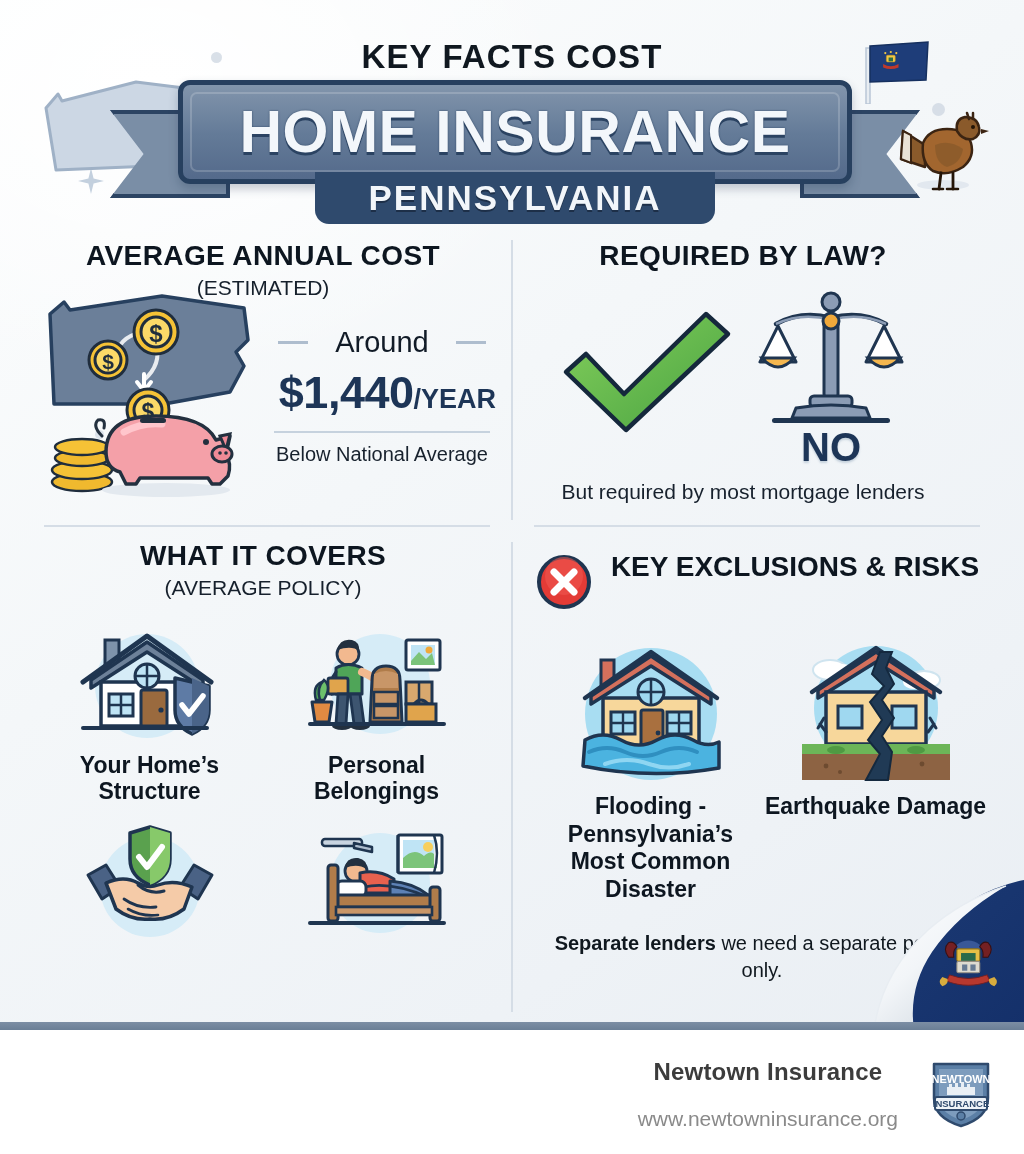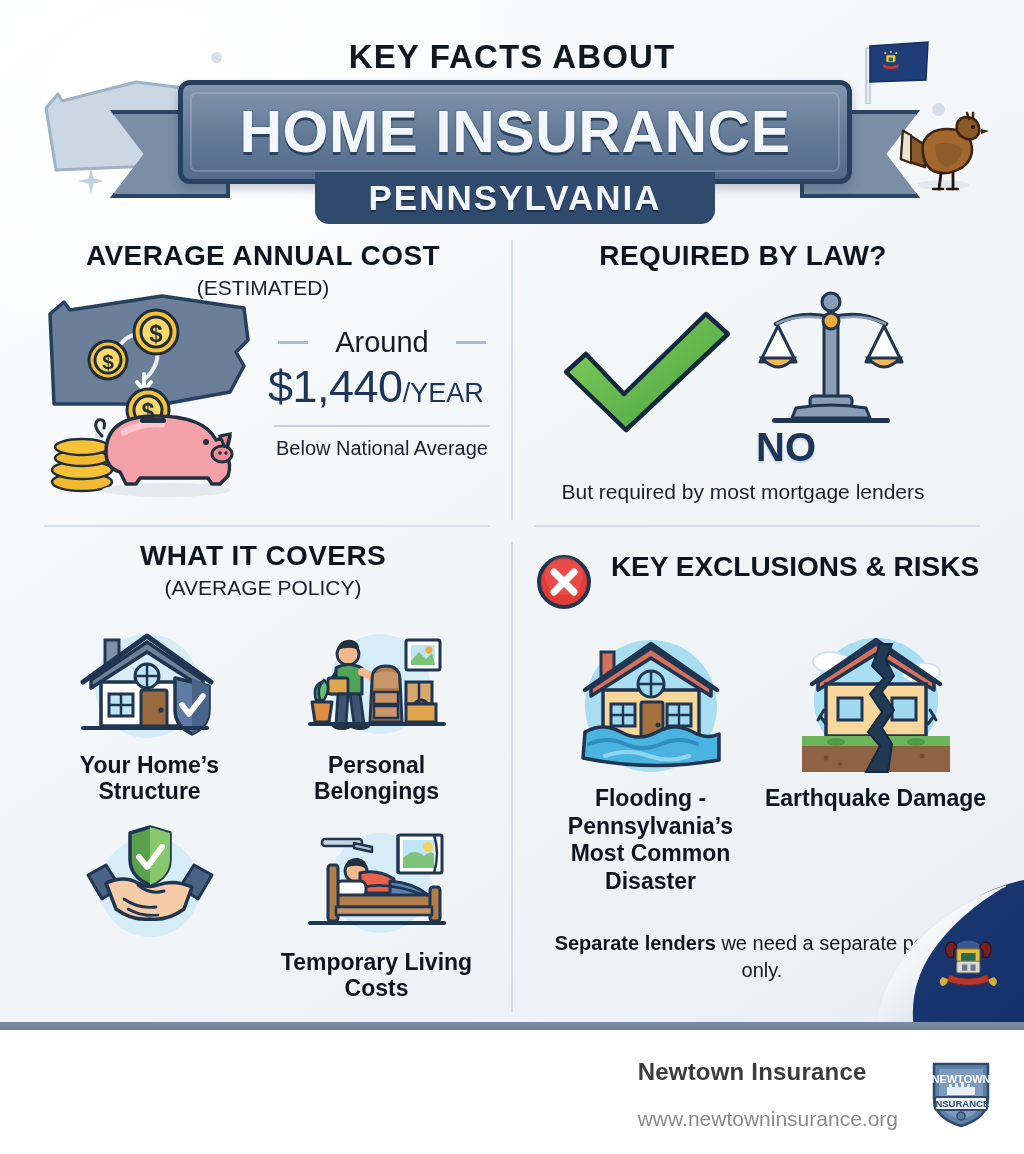--- a/index.html
+++ b/index.html
@@ -93,34 +93,34 @@
   
   .sec-cost{ position:absolute; left:28px; top:240px; width:470px; height:280px; }
   .cost-art{ position:absolute; left:16px; top:52px; width:230px; height:205px; }
   .cost-figure{ position:absolute; left:240px; top:86px; width:228px; }
   .cost-around{
     display:flex; align-items:center; justify-content:center; gap:27px;
     font-size:29px; color:#111b27; font-weight:500;
   }
   .cost-around .rule{ width:30px; height:3px; background:#aebdce; display:block; }
   .cost-amount{
-    text-align:left; margin-top:2px;
-    font-size:45px; font-weight:normal; color:#1e3css; color:#1d3557;
+    text-align:right; margin-top:8px;
+    font-size:45px; font-weight:bold; color:#1e3css; color:#1d3557;
     letter-spacing:-.5px; white-space:nowrap;
   }
   .cost-amount .per{ font-size:27px; letter-spacing:0; }
   .cost-hr{ height:2px; background:#c6d2de; margin:12px 6px 10px; }
   .cost-note{ text-align:center; font-size:20px; color:#17212d; }
 
   
   .sec-law{ position:absolute; left:504px; top:240px; width:478px; height:280px; }
   .check-art{ position:absolute; left:52px; top:66px; width:180px; height:130px; }
   .scale-art{ position:absolute; left:252px; top:50px; width:150px; height:140px; }
   .law-no{
-    position:absolute; left:252px; top:185px; width:150px; text-align:left;
+    position:absolute; left:252px; top:185px; width:150px; text-align:center;
     font-size:40px; font-weight:bold; color:#1d3557; text-shadow:0 2px 2px rgba(180,195,210,.7);
   }
   .law-note{
     position:absolute; left:0; top:240px; width:100%; text-align:center;
     font-size:21px; color:#17212d;
   }
 
   
   .sec-covers{ position:absolute; left:28px; top:540px; width:470px; height:480px; }
   .cov-grid{ position:absolute; left:8px; top:88px; width:454px; }
@@ -131,39 +131,39 @@
     font-size:23px; font-weight:bold; color:#0d1620; line-height:1.15; margin-top:6px;
   }
 
   
   .sec-excl{ position:absolute; left:524px; top:540px; width:478px; height:480px; }
   .excl-x{ position:absolute; left:12px; top:14px; width:56px; height:56px; }
   .excl-title{
     position:absolute; left:76px; top:10px; width:390px; text-align:center;
     font-size:28px; font-weight:bold; color:#0d1620; line-height:1.18;
   }
-  .excl-grid{ position:absolute; left:14px; top:92px; width:450px; display:flex; }
+  .excl-grid{ position:absolute; left:14px; top:100px; width:450px; display:flex; }
   .excl-cell{ width:225px; text-align:center; }
   .excl-art{ height:145px; display:flex; align-items:center; justify-content:center; }
   .excl-label{ font-size:23px; font-weight:bold; color:#0d1620; line-height:1.2; margin-top:8px; }
   .excl-note{
     position:absolute; left:18px; top:390px; width:440px; text-align:center;
     font-size:20px; color:#10181f; line-height:1.35;
   }
   .excl-note b{ font-weight:bold; }
 
   
   .curl{ position:absolute; right:0; bottom:0; width:150px; height:150px; overflow:hidden; }
 
   
   .footer{
     position:absolute; left:0; top:1030px; width:1024px; height:124px;
     background:#ffffff;
   }
-  .f-text{ position:absolute; right:126px; top:28px; text-align:left; }
+  .f-text{ position:absolute; right:126px; top:28px; text-align:center; }
   .f-name{ font-size:24px; font-weight:bold; color:#3c3c3c; letter-spacing:.2px; }
   .f-url{ font-size:21px; color:#8a8a8a; margin-top:21px; }
   .f-logo{ position:absolute; right:24px; top:24px; width:78px; height:78px; }
 </style>
 </head>
 <body>
 
 <div class="canvas">
 
   <div class="info-panel">
@@ -171,21 +171,21 @@
     <span class="dot" style="left:211px;top:52px;width:11px;height:11px;opacity:.55;"></span>
     <span class="dot" style="left:932px;top:103px;width:13px;height:13px;opacity:.5;"></span>
     <span class="dot" style="left:95px;top:430px;width:9px;height:9px;opacity:.45;"></span>
     <svg class="sparkle" style="left:78px;top:168px;width:26px;height:26px;" viewBox="0 0 24 24">
       <path d="M12 0 L14.4 9.6 L24 12 L14.4 14.4 L12 24 L9.6 14.4 L0 12 L9.6 9.6 Z" fill="#c3d0de"></path>
     </svg>
     <svg class="sparkle" style="left:118px;top:420px;width:18px;height:18px;" viewBox="0 0 24 24">
       <path d="M12 0 L14.4 9.6 L24 12 L14.4 14.4 L12 24 L9.6 14.4 L0 12 L9.6 9.6 Z" fill="#cdd8e4"></path>
     </svg>
 
-    <div class="hdr-kicker">KEY FACTS ABOUT</div>
+    <div class="hdr-kicker">KEY FACTS COST</div>
 
     <svg class="pa-map-deco" viewBox="0 0 190 110">
       <path d="M6 38 L18 24 L22 31 L96 12 L176 22 L180 46 L172 56 L178 66 L170 82 L112 96 L16 100 Z" fill="#ccd7e4" stroke="#9fb1c6" stroke-width="3" stroke-linejoin="round"></path>
     </svg>
 
     <div class="ribbon-wrap">
       <div class="ribbon-tail left"></div>
       <div class="ribbon-tail right"></div>
       <div class="ribbon-main">
         <div class="inner-line"></div>
@@ -421,21 +421,20 @@
                 <path d="M88 56 Q112 58 126 70 L126 80 L88 76 Z" fill="#5d81b5" stroke="#1f3550" stroke-width="3" stroke-linejoin="round"></path>
                 <path d="M62 62 Q88 56 126 72" fill="none" stroke="#1f3550" stroke-width="2.6"></path>
                 <rect x="34" y="56" width="30" height="16" rx="6" fill="#ffffff" stroke="#1f3550" stroke-width="3"></rect>
                 <rect x="30" y="70" width="104" height="12" rx="3" fill="#b07c4a" stroke="#1f3550" stroke-width="3"></rect>
                 <rect x="26" y="40" width="10" height="56" rx="3" fill="#b07c4a" stroke="#1f3550" stroke-width="3"></rect>
                 <rect x="128" y="62" width="10" height="34" rx="3" fill="#b07c4a" stroke="#1f3550" stroke-width="3"></rect>
                 <rect x="34" y="82" width="96" height="8" fill="#c89668" stroke="#1f3550" stroke-width="2.6"></rect>
                 <rect x="6" y="96" width="138" height="4" rx="2" fill="#1f3550"></rect>
               </svg>
             </div>
-            <div class="cov-label">Temporary Living Costs</div>
           </div>
         </div>
       </div>
     </div>
 
     <div class="sec-excl">
       <svg class="excl-x" viewBox="0 0 56 56">
         <circle cx="28" cy="28" r="25" fill="#e33b36" stroke="#1f3550" stroke-width="4"></circle>
         <circle cx="28" cy="22" r="19" fill="#f05a52" opacity=".55"></circle>
         <path d="M18 18 L38 38 M38 18 L18 38" stroke="#ffffff" stroke-width="7" stroke-linecap="round"></path>

